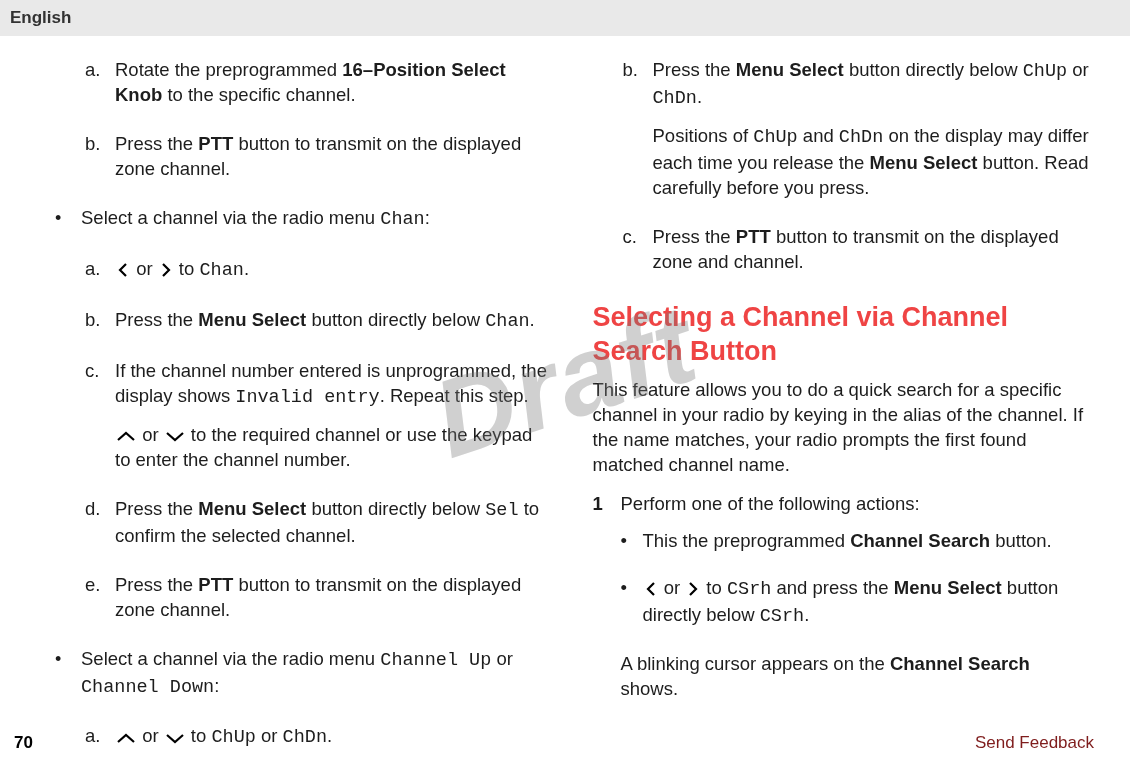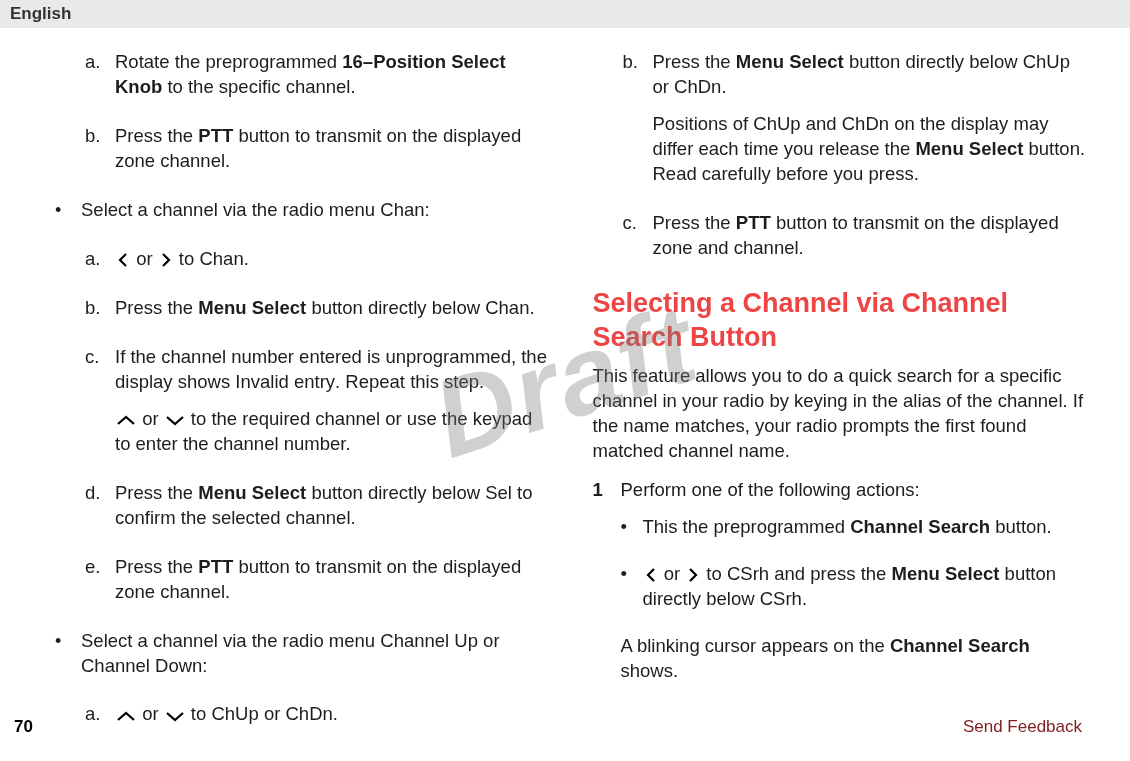--- a/index.html
+++ b/index.html
@@ -1,38 +1,38 @@
 <!DOCTYPE html>
 <html><head>
 <meta charset="utf-8">
 <style>
   html,body{margin:0;padding:0;font-family:Arial,Helvetica,sans-serif;color:#000;background:#fff}
   .page{width:1130px;height:761px;position:relative;box-sizing:border-box}
-  .top-banner{background:#e9e9e9;height:28px;display:flex;align-items:center;padding:0 10px}
+  .top-banner{background:#e9e9e9;height:36px;display:flex;align-items:center;padding:0 10px}
   .top-banner span{font-weight:bold;font-size:17px;color:#323232}
   .columns{display:flex;padding:22px 40px 0 55px;gap:40px}
   .col{width:510px;font-size:18.5px;line-height:1.35;color:#1d1d1d}
   .col p{margin:0 0 14px 0}
   .li{display:flex;margin-bottom:12px}
   .li .mk{flex:0 0 30px}
   .li .ct{flex:1}
   .li .ct p{margin:0 0 12px 0}
   .bullet{flex:0 0 26px;font-size:18px}
   .indent-a{margin-left:30px}
   .bold{font-weight:bold}
-  .mono{font-family:Liberation Sans, sans-serif}
+  .mono{font-family:Liberation Mono, monospace}
   svg.icon{display:inline-block;vertical-align:middle}
   h2.section{color:#ef4444;font-size:27px;font-weight:bold;margin:14px 0 10px 0;line-height:1.25}
   .step{display:flex;margin-bottom:10px}
   .step .num{flex:0 0 28px;font-weight:bold}
   .step .body{flex:1}
   .step .body p{margin:0 0 12px 0}
   .sub{display:flex;margin-left:0;margin-bottom:10px}
   .sub .dot{flex:0 0 22px}
-  .footer{position:absolute;bottom:24px;left:0;right:0;display:flex;justify-content:space-between;padding:0 48px 0 14px;font-size:17px}
+  .footer{position:absolute;bottom:8px;left:0;right:0;display:flex;justify-content:space-between;padding:0 36px 0 14px;font-size:17px}
   .footer .pg{font-weight:bold}
   .footer .fb{color:#7f1d1d}
   .watermark{position:absolute;left:50%;top:50%;transform:translate(-50%,-50%) rotate(-18deg);font-size:110px;font-weight:bold;color:rgba(120,120,120,0.35);pointer-events:none;font-style:italic;letter-spacing:2px}
 </style>
 </head>
 <body>
 
 <div class="page">
   <div class="top-banner">
     <span>English</span>

